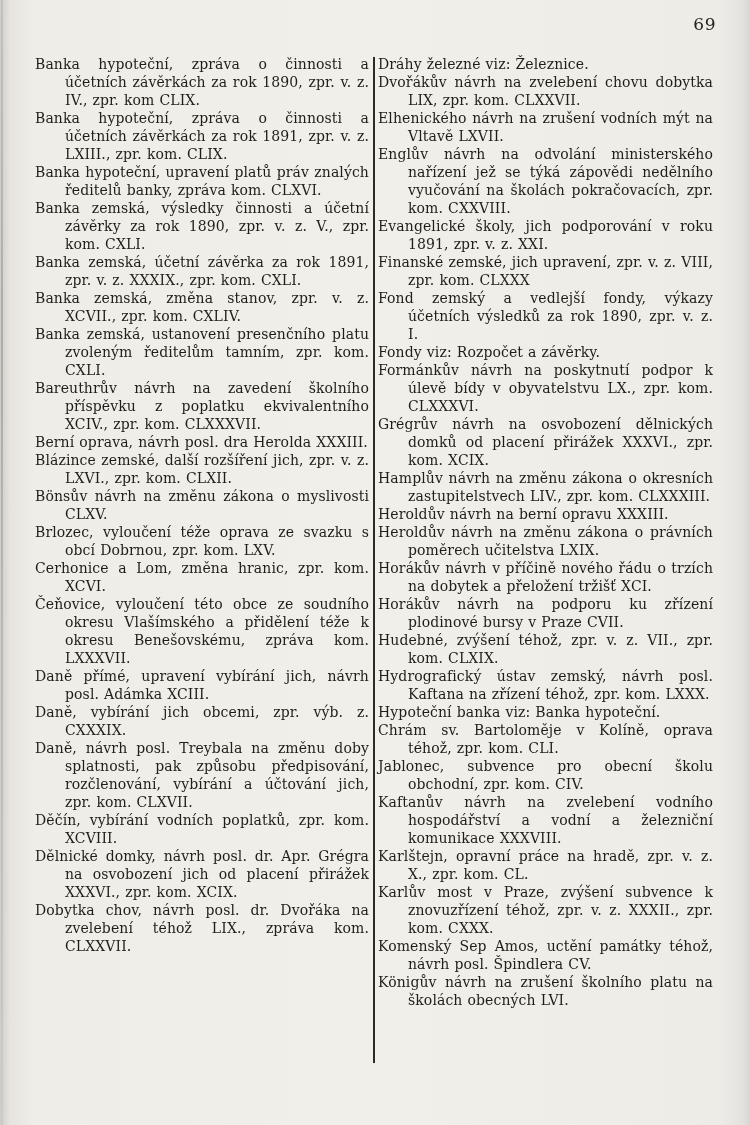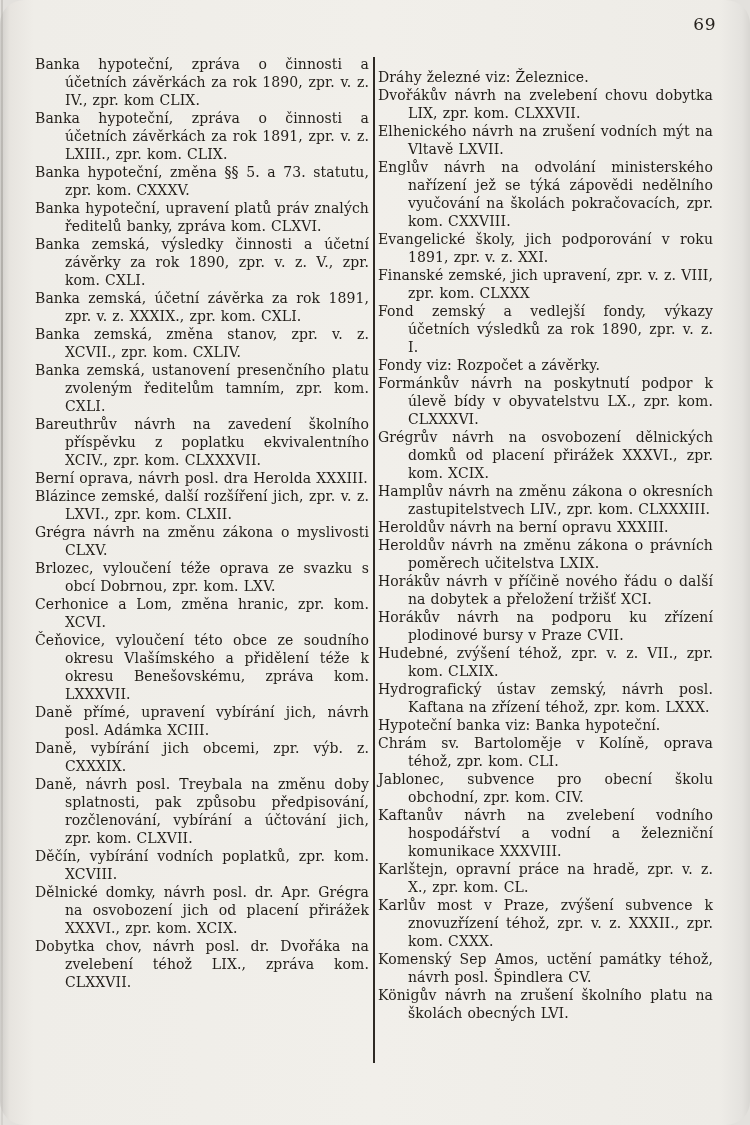--- a/index.html
+++ b/index.html
@@ -17,21 +17,20 @@
     position: relative;
     width: 750px;
     height: 1125px;
     color: #211e1a;
     background:
       linear-gradient(90deg,
         #cfcdc9 0px, #e7e4df 10px, #efede8 34px,
         #f1efea 50%,
         #eeece7 calc(100% - 30px), #e4e2de calc(100% - 8px), #d8d6d2 100%),
       #efede8;
-    border-radius: 24px;
   }
   .scan-edge-left {
     position: absolute;
     left: 1px; top: 0;
     width: 2px; height: 1125px;
     background: linear-gradient(#b8b5b0, #8f8c86 30%, #b0ada8 70%, #c9c6c1);
     opacity: .55;
   }
   .page-number {
     position: absolute;
@@ -49,21 +48,20 @@
     display: flex;
     align-items: flex-start;
   }
   .column {
     width: 334px;
     flex: 0 0 334px;
   }
   .column.right-col {
     width: 335px;
     flex: 0 0 335px;
-    margin-top: 13px;
   }
   .divider {
     flex: 0 0 2px;
     width: 2px;
     height: 1006px;
     margin: 2px 3px 0 4px;
     background: #2e2a25;
   }
   .entry {
     margin: 0;
@@ -80,30 +78,29 @@
 </head>
 <body>
 
 <div class="page">
   <div class="scan-edge-left"></div>
   <span class="page-number">69</span>
   <div class="columns">
     <div class="column left-col">
         <p class="entry">Banka hypoteční, zpráva o činnosti a účetních závěrkách za rok 1890, zpr. v. z. IV., zpr. kom CLIX.</p>
         <p class="entry">Banka hypoteční, zpráva o činnosti a účetních závěrkách za rok 1891, zpr. v. z. LXIII., zpr. kom. CLIX.</p>
-        <p class="entry">Banka hypoteční, změna §§ 5. a 73. statutu, zpr. kom. CXXXV.</p>
         <p class="entry">Banka hypoteční, upravení platů práv znalých ředitelů banky, zpráva kom. CLXVI.</p>
         <p class="entry">Banka zemská, výsledky činnosti a účetní závěrky za rok 1890, zpr. v. z. V., zpr. kom. CXLI.</p>
         <p class="entry">Banka zemská, účetní závěrka za rok 1891, zpr. v. z. XXXIX., zpr. kom. CXLI.</p>
         <p class="entry">Banka zemská, změna stanov, zpr. v. z. XCVII., zpr. kom. CXLIV.</p>
         <p class="entry">Banka zemská, ustanovení presenčního platu zvoleným ředitelům tamním, zpr. kom. CXLI.</p>
         <p class="entry">Bareuthrův návrh na zavedení školního příspěvku z poplatku ekvivalentního XCIV., zpr. kom. CLXXXVII.</p>
         <p class="entry">Berní oprava, návrh posl. dra Herolda XXXIII.</p>
         <p class="entry">Blázince zemské, další rozšíření jich, zpr. v. z. LXVI., zpr. kom. CLXII.</p>
-        <p class="entry">Grégra návrh na změnu zákona o myslivosti CLXV.</p>
+        <p class="entry">Bönsův návrh na změnu zákona o myslivosti CLXV.</p>
         <p class="entry">Brlozec, vyloučení téže oprava ze svazku s obcí Dobrnou, zpr. kom. LXV.</p>
         <p class="entry">Cerhonice a Lom, změna hranic, zpr. kom. XCVI.</p>
         <p class="entry">Čeňovice, vyloučení této obce ze soudního okresu Vlašímského a přidělení téže k okresu Benešovskému, zpráva kom. LXXXVII.</p>
         <p class="entry">Daně přímé, upravení vybírání jich, návrh posl. Adámka XCIII.</p>
         <p class="entry">Daně, vybírání jich obcemi, zpr. výb. z. CXXXIX.</p>
         <p class="entry">Daně, návrh posl. Treybala na změnu doby splatnosti, pak způsobu předpisování, rozčlenování, vybírání a účtování jich, zpr. kom. CLXVII.</p>
         <p class="entry">Děčín, vybírání vodních poplatků, zpr. kom. XCVIII.</p>
         <p class="entry">Dělnické domky, návrh posl. dr. Apr. Grégra na osvobození jich od placení přirážek XXXVI., zpr. kom. XCIX.</p>
         <p class="entry">Dobytka chov, návrh posl. dr. Dvořáka na zvelebení téhož LIX., zpráva kom. CLXXVII.</p>
       </div>
@@ -115,21 +112,21 @@
         <p class="entry">Englův návrh na odvolání ministerského nařízení jež se týká zápovědi nedělního vyučování na školách pokračovacích, zpr. kom. CXXVIII.</p>
         <p class="entry">Evangelické školy, jich podporování v roku 1891, zpr. v. z. XXI.</p>
         <p class="entry">Finanské zemské, jich upravení, zpr. v. z. VIII, zpr. kom. CLXXX</p>
         <p class="entry">Fond zemský a vedlejší fondy, výkazy účetních výsledků za rok 1890, zpr. v. z. I.</p>
         <p class="entry">Fondy viz: Rozpočet a závěrky.</p>
         <p class="entry">Formánkův návrh na poskytnutí podpor k úlevě bídy v obyvatelstvu LX., zpr. kom. CLXXXVI.</p>
         <p class="entry">Grégrův návrh na osvobození dělnických domků od placení přirážek XXXVI., zpr. kom. XCIX.</p>
         <p class="entry">Hamplův návrh na změnu zákona o okresních zastupitelstvech LIV., zpr. kom. CLXXXIII.</p>
         <p class="entry">Heroldův návrh na berní opravu XXXIII.</p>
         <p class="entry">Heroldův návrh na změnu zákona o právních poměrech učitelstva LXIX.</p>
-        <p class="entry">Horákův návrh v příčině nového řádu o další na dobytek a přeložení tržišť XCI.</p>
+        <p class="entry">Horákův návrh v příčině nového řádu o trzích na dobytek a přeložení tržišť XCI.</p>
         <p class="entry">Horákův návrh na podporu ku zřízení plodinové bursy v Praze CVII.</p>
         <p class="entry">Hudebné, zvýšení téhož, zpr. v. z. VII., zpr. kom. CLXIX.</p>
         <p class="entry">Hydrografický ústav zemský, návrh posl. Kaftana na zřízení téhož, zpr. kom. LXXX.</p>
         <p class="entry">Hypoteční banka viz: Banka hypoteční.</p>
         <p class="entry">Chrám sv. Bartoloměje v Kolíně, oprava téhož, zpr. kom. CLI.</p>
         <p class="entry">Jablonec, subvence pro obecní školu obchodní, zpr. kom. CIV.</p>
         <p class="entry">Kaftanův návrh na zvelebení vodního hospodářství a vodní a železniční komunikace XXXVIII.</p>
         <p class="entry">Karlštejn, opravní práce na hradě, zpr. v. z. X., zpr. kom. CL.</p>
         <p class="entry">Karlův most v Praze, zvýšení subvence k znovuzřízení téhož, zpr. v. z. XXXII., zpr. kom. CXXX.</p>
         <p class="entry">Komenský Sep Amos, uctění památky téhož, návrh posl. Špindlera CV.</p>

